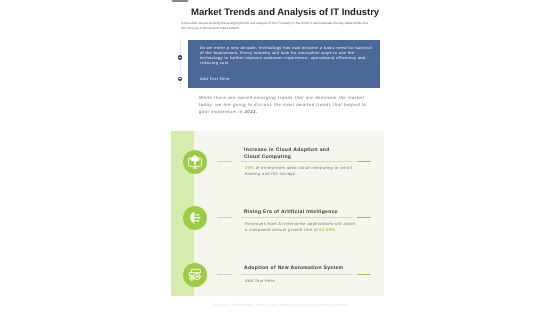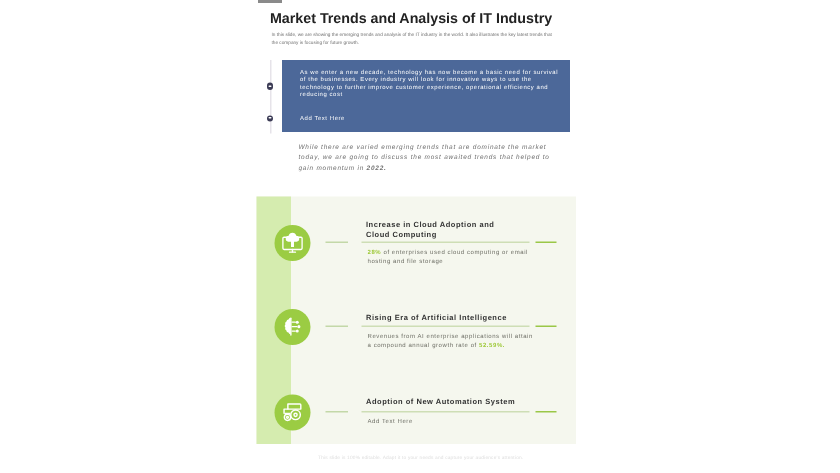--- a/index.html
+++ b/index.html
@@ -1,21 +1,21 @@
 <!DOCTYPE html>
 <html><head>
 <meta charset="utf-8">
 <title>Market Trends and Analysis of IT Industry</title>
 <style>
   html,body{margin:0;padding:0;}
   body{width:560px;height:315px;background:#ffffff;font-family:"Liberation Sans",sans-serif;-webkit-font-smoothing:antialiased;-moz-osx-font-smoothing:grayscale;text-rendering:geometricPrecision;overflow:hidden;}
   .page{position:absolute;left:0;top:0;width:560px;height:315px;background:#ffffff;}
   .title,.subtitle,.bluetext,.addtext1,.whilebox,.shead,.sbody,.footer{will-change:transform;}
   .topbar{position:absolute;left:172.2px;top:0px;width:16.2px;height:1.9px;background:#8a8a8a;}
-  .title{position:absolute;left:180px;top:7px;width:260px;font-size:9.5px;font-weight:bold;color:#222222;letter-spacing:0px;}
+  .title{position:absolute;left:191px;top:7px;width:260px;font-size:9.5px;font-weight:bold;color:#222222;letter-spacing:0px;}
   .subtitle{position:absolute;left:180.5px;top:21.3px;width:190px;font-size:3.15px;line-height:4.5px;color:#717171;}
   .bluebox{position:absolute;left:187.5px;top:40px;width:192.5px;height:47.5px;background:#4c6899;}
   .bluetext{position:absolute;left:199.5px;top:45.0px;width:174px;font-size:3.95px;line-height:5.1px;color:#ffffff;letter-spacing:0.39px;}
   .addtext1{position:absolute;left:199.5px;top:76.2px;font-size:3.95px;letter-spacing:0.39px;color:#ffffff;}
   .vline{position:absolute;left:179.6px;top:39.5px;width:0.65px;height:49px;background:#e6e3e9;}
   .bullet{position:absolute;left:177.9px;width:4.2px;height:4.2px;border-radius:50%;background:#3b3b55;}
   .bullet i{position:absolute;left:1.2px;top:1.6px;width:1.8px;height:1.1px;border-radius:1px;background:#ffffff;display:block;}
   .whilebox{position:absolute;left:199px;top:95.3px;width:174px;font-size:4.3px;letter-spacing:0.52px;line-height:6.75px;color:#6f6f6f;font-style:italic;}
   .whilebox b{font-weight:bold;}
   .greenlight{position:absolute;left:171.0px;top:131.0px;width:213.1px;height:165.3px;background:#f5f7ee;}

